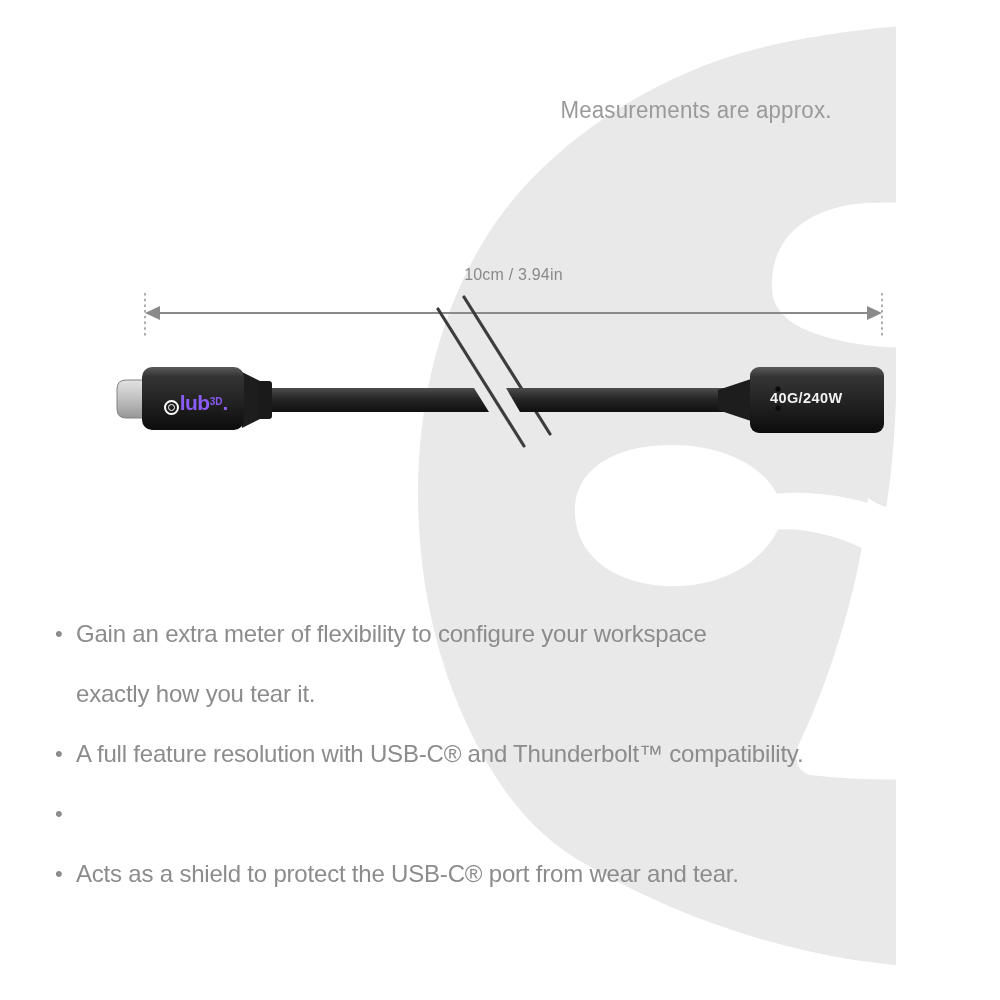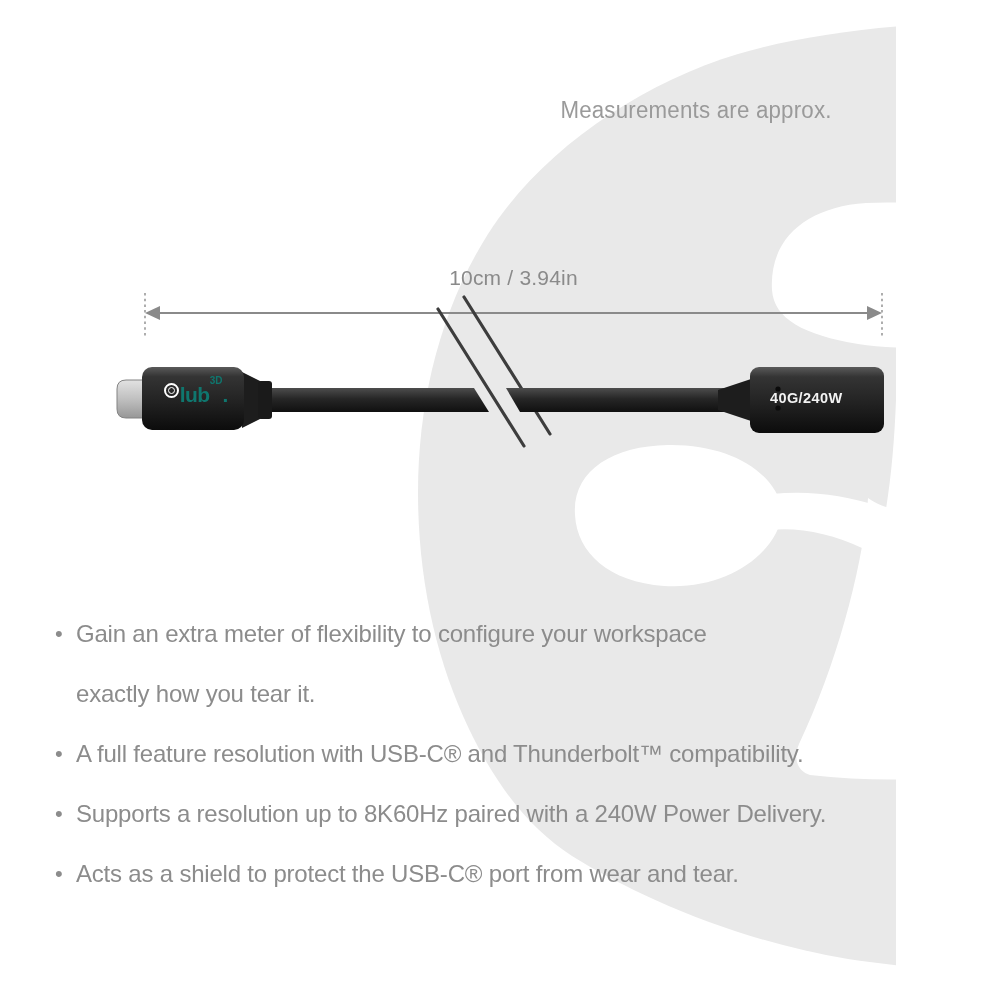--- a/index.html
+++ b/index.html
@@ -11,28 +11,28 @@
   
   .note{
     position:absolute;top:97px;right:64px;
     font-size:23px;color:#9a9a9a;letter-spacing:0.2px;
     transform:scaleX(0.97);transform-origin:right center;
     z-index:4;
   }
   
   .dim-label{
     position:absolute;left:145px;top:266px;width:737px;
-    text-align:center;font-size:21px;color:#8a8a8a;letter-spacing:0.2px;
+    text-align:center;font-size:16px;color:#8a8a8a;letter-spacing:0.2px;
     z-index:4;
   }
   
   .logo{
     position:absolute;left:150px;top:383px;width:92px;height:32px;
-    display:flex;align-items:flex-start;justify-content:center;
-    color:#0f766e;z-index:4;white-space:nowrap;
+    display:flex;align-items:flex-end;justify-content:center;
+    color:#8b5cf6;z-index:4;white-space:nowrap;
   }
   .logo .ring{
     position:relative;display:inline-block;width:15px;height:15px;
     border:2.5px solid #fff;border-radius:50%;margin-right:1px;box-sizing:border-box;
   }
   .logo .ring i{
     position:absolute;left:50%;top:50%;width:5px;height:5px;margin:-3.5px 0 0 -3.5px;
     border:1px solid #fff;border-radius:50%;display:block;
   }
   .logo .tail{font-size:21px;font-weight:bold;letter-spacing:-0.5px;}
@@ -185,21 +185,20 @@
     <div class="line">
       <span class="b empty"></span>
       <span class="t">exactly how you tear it.</span>
     </div>
     <div class="line">
       <span class="b">•</span>
       <span class="t">A full feature resolution with USB-C® and Thunderbolt™ compatibility.</span>
     </div>
     <div class="line">
       <span class="b">•</span>
-      <span class="t">Supports a resolution up to 8K60Hz paired with a 240W Power Delivery.</span>
     </div>
     <div class="line">
       <span class="b">•</span>
       <span class="t">Acts as a shield to protect the USB-C® port from wear and tear.</span>
     </div>
   </div>
 
 </div>
 
 </body></html>

